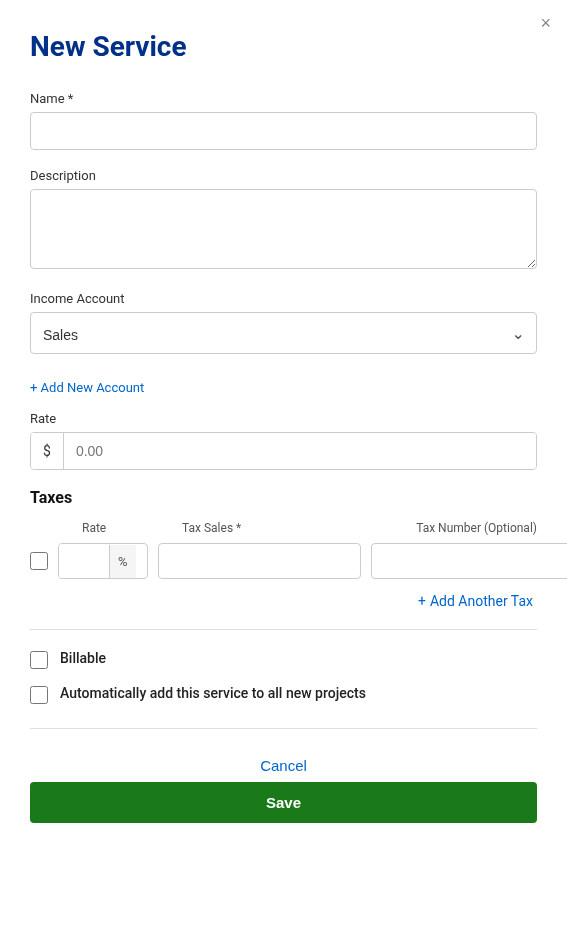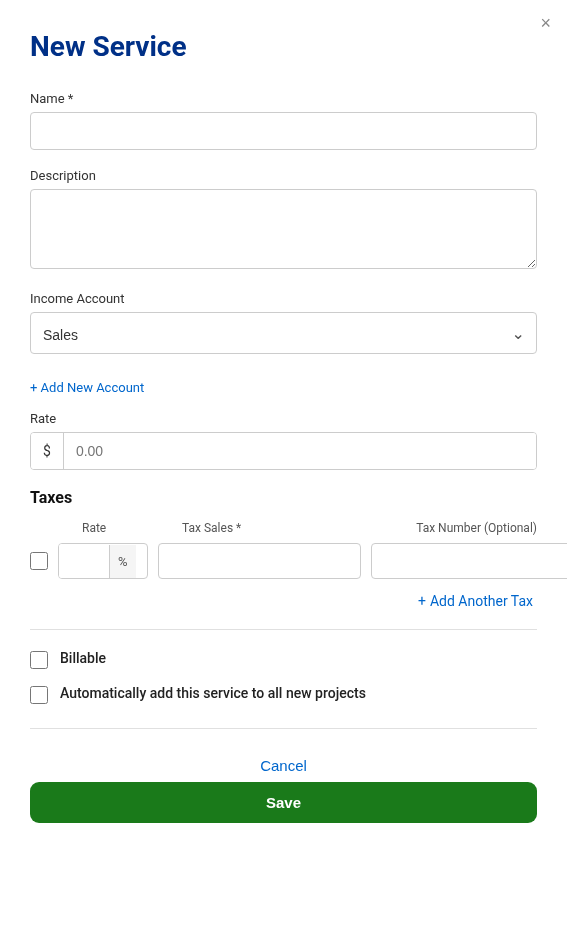--- a/index.html
+++ b/index.html
@@ -310,21 +310,21 @@
       font-size: 15px;
       font-weight: 500;
       cursor: pointer;
       padding: 8px 0;
     }
 
     .save-btn {
       background: #1a7a1a;
       color: #fff;
       border: none;
-      border-radius: 9px;
+      border-radius: 4px;
       padding: 12px 36px;
       font-size: 15px;
       font-weight: 600;
       cursor: pointer;
     }
   </style>
 </head>
 <body>
 
 <div class="modal-container">

